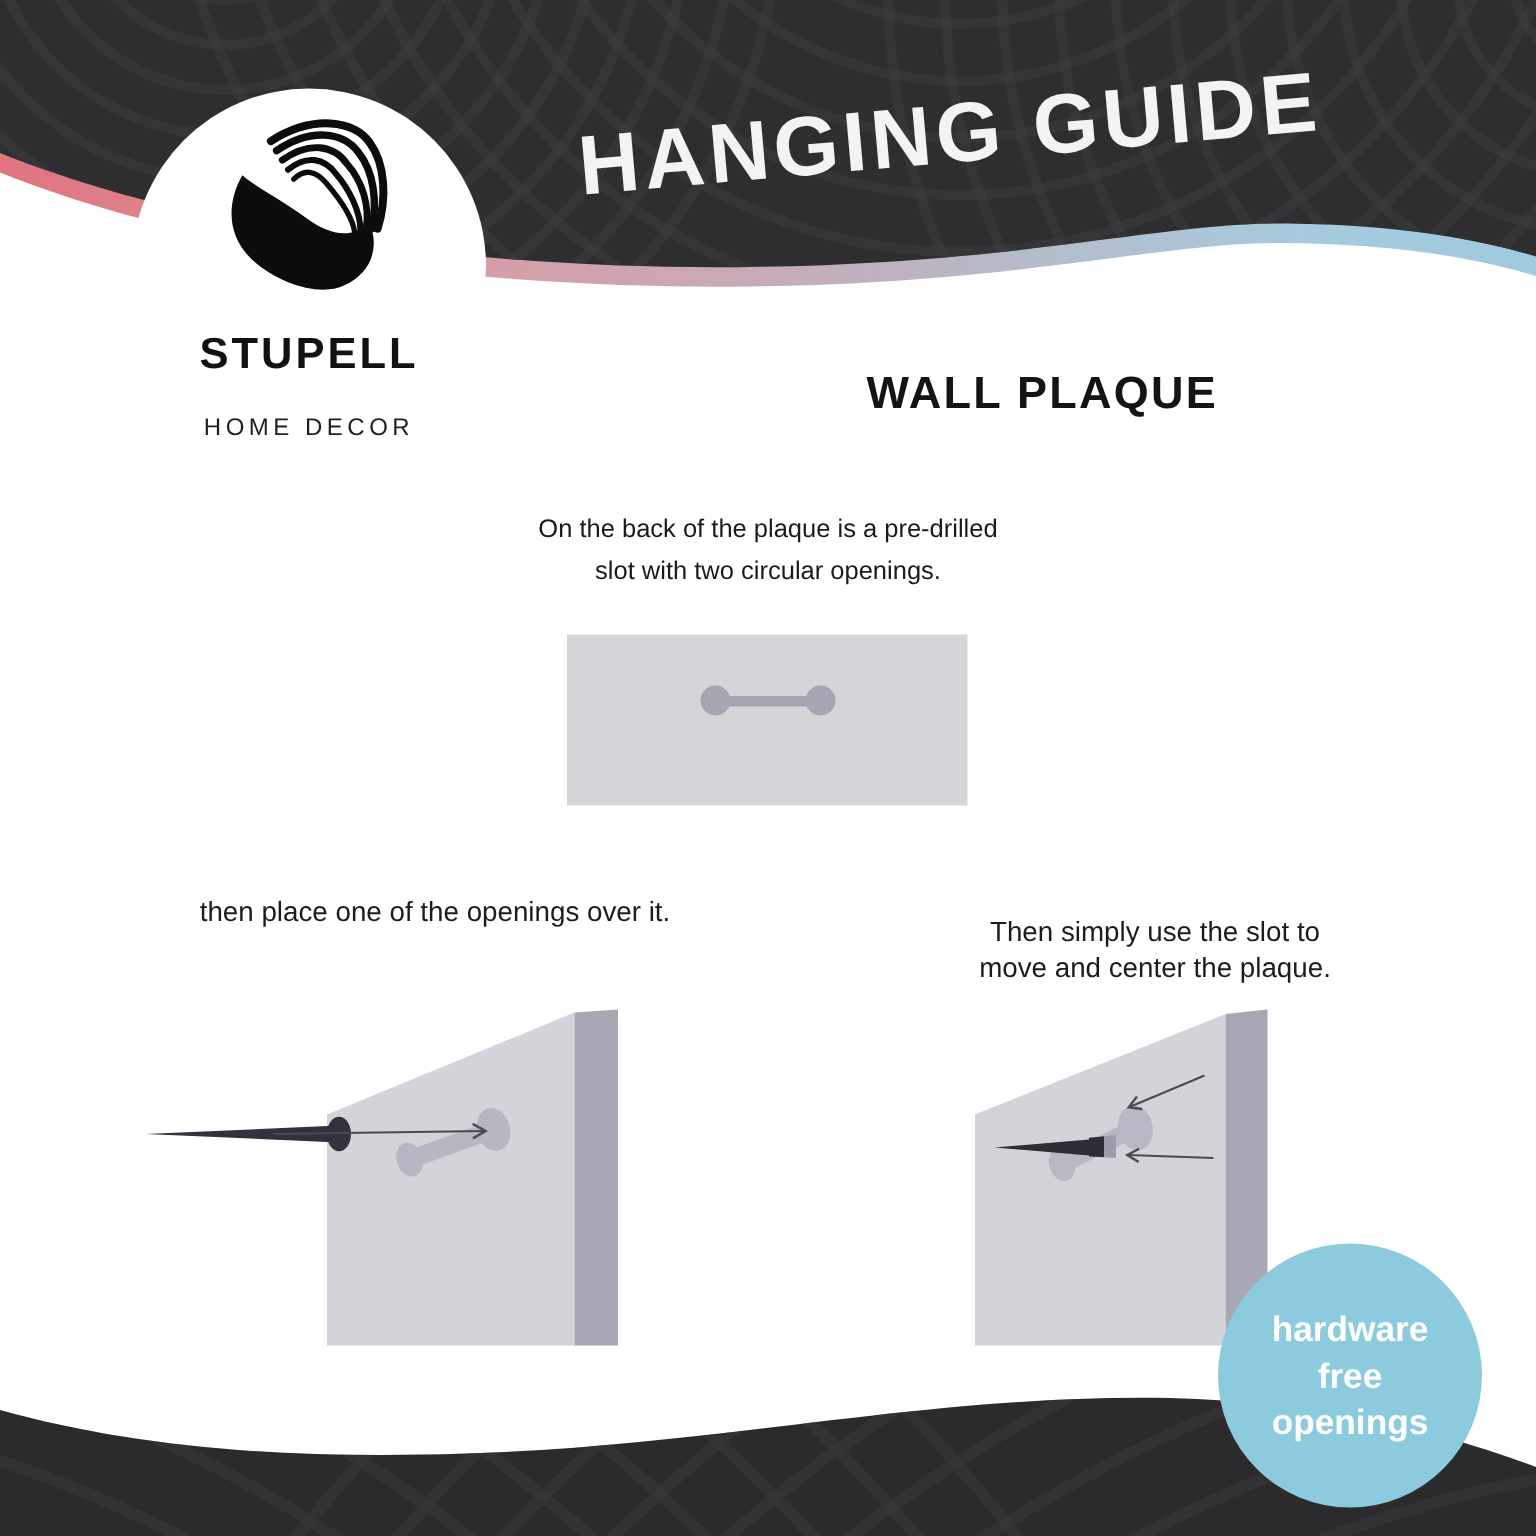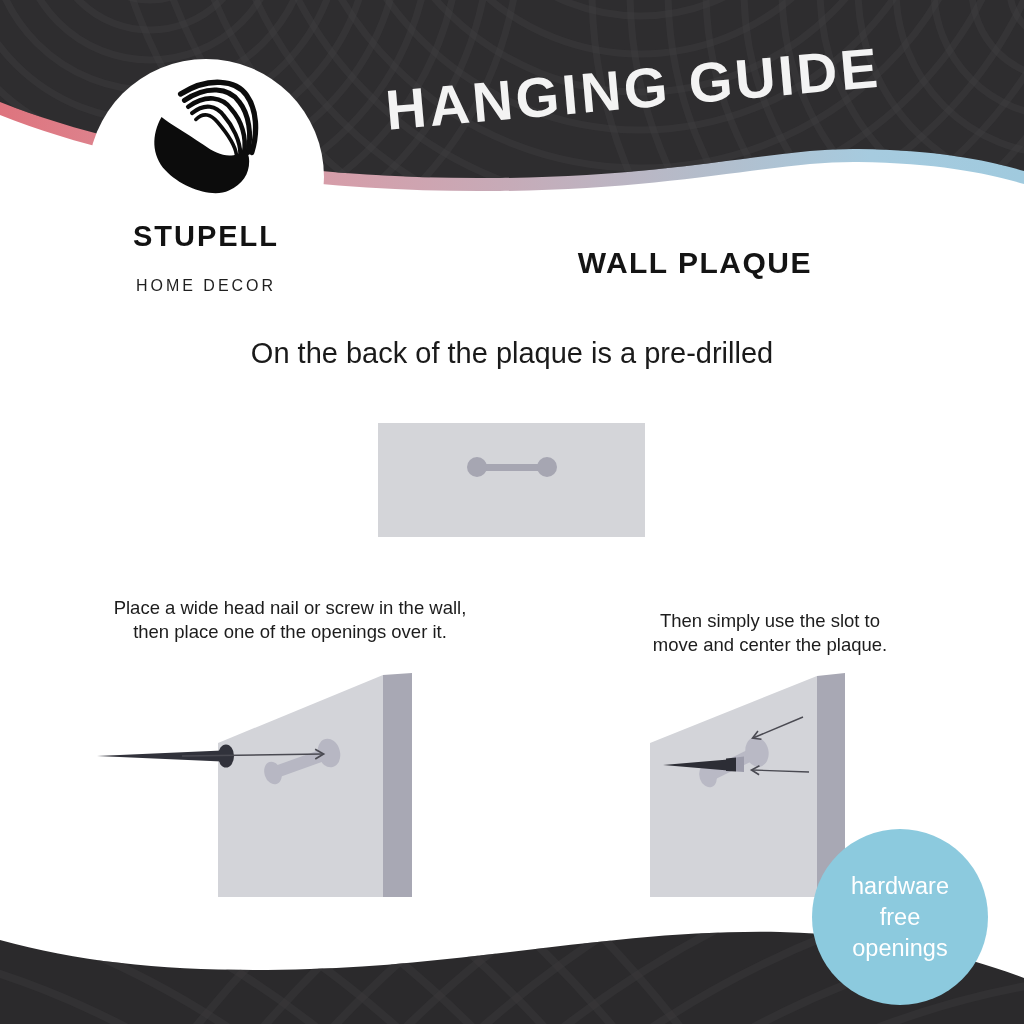--- a/index.html
+++ b/index.html
@@ -26,21 +26,21 @@
   .logo-brand{font-size:29px;font-weight:600;letter-spacing:2px;color:#121212;margin-top:-2px;}
   .logo-tagline{font-size:16px;font-weight:400;letter-spacing:3px;color:#1f1f1f;margin-top:4px;}
 
   
   .section-heading{
     position:absolute;left:212px;top:246px;width:600px;text-align:right;
     font-size:30px;font-weight:600;letter-spacing:1.5px;color:#141414;
   }
   .intro-text{
     position:absolute;left:212px;top:339px;width:600px;text-align:center;
-    font-size:29px;font-weight:500;color:#1a1a1a;line-height:28px;
+    font-size:17px;font-weight:500;color:#1a1a1a;line-height:28px;
   }
   .plaque-back{
     position:absolute;left:378px;top:423px;width:267px;height:114px;background:#d4d5d9;
   }
   .slot-bar{position:absolute;left:99px;top:40.5px;width:70px;height:7px;background:#a6a6b2;}
   .slot-circle{position:absolute;width:20px;height:20px;border-radius:50%;background:#a6a6b2;top:34px;}
   .slot-circle.left{left:89px;}
   .slot-circle.right{left:159px;}
 
   
@@ -52,21 +52,21 @@
   .step-caption.right{left:540px;margin-top:13px;}
   .step-illustration{position:absolute;width:460px;height:280px;z-index:1;}
   .step-illustration.left{left:60px;top:660px;}
   .step-illustration.right{left:560px;top:660px;}
 
   
   .bottom-wave{position:absolute;left:0;bottom:0;width:1024px;height:124px;z-index:5;}
   .badge{
     position:absolute;left:812px;top:829px;width:176px;height:176px;border-radius:50%;
     background:#8ccade;z-index:6;display:flex;flex-direction:column;justify-content:center;
-    align-items:center;text-align:center;color:#ffffff;font-size:23.5px;font-weight:400;line-height:31px;
+    align-items:center;text-align:center;color:#ffffff;font-size:23.5px;font-weight:700;line-height:31px;
   }
 </style>
 </head>
 <body>
 
 <svg class="top-wave" viewBox="0 0 1024 200" preserveAspectRatio="none">
   <defs>
     <linearGradient id="ribbonGrad" x1="0" y1="0" x2="1" y2="0">
       <stop offset="0" stop-color="#de747e"></stop>
       <stop offset="0.25" stop-color="#dc98a3"></stop>
@@ -141,30 +141,30 @@
     <path fill="#0c0c0c" d="M15,33 C7,47 7,63 18,75 C31,89 55,97 68,91 C79,86 84,78 84,68 C84,64 83,61 81,58 C72,67 60,64 48,55 C34,45 22,39 15,33 Z"></path>
   </svg>
   <div class="logo-brand">STUPELL</div>
   <div class="logo-tagline">HOME DECOR</div>
 </div>
 
 <div class="section-heading">WALL PLAQUE</div>
 
 <div class="intro-text">
   <div>On the back of the plaque is a pre-drilled</div>
+  <div>slot with two circular openings.</div>
 </div>
 
 <div class="plaque-back">
   <div class="slot-bar"></div>
   <div class="slot-circle left"></div>
   <div class="slot-circle right"></div>
 </div>
 
 <div class="step-caption left">
-  <div>Place a wide head nail or screw in the wall,</div>
   <div>then place one of the openings over it.</div>
 </div>
 <div class="step-caption right">
   <div>Then simply use the slot to</div>
   <div>move and center the plaque.</div>
 </div>
 
 <svg class="step-illustration left" viewBox="0 0 460 280">
   <defs>
     <marker id="arw1" viewBox="0 0 10 10" refX="7.5" refY="5" markerWidth="8" markerHeight="8" orient="auto">

